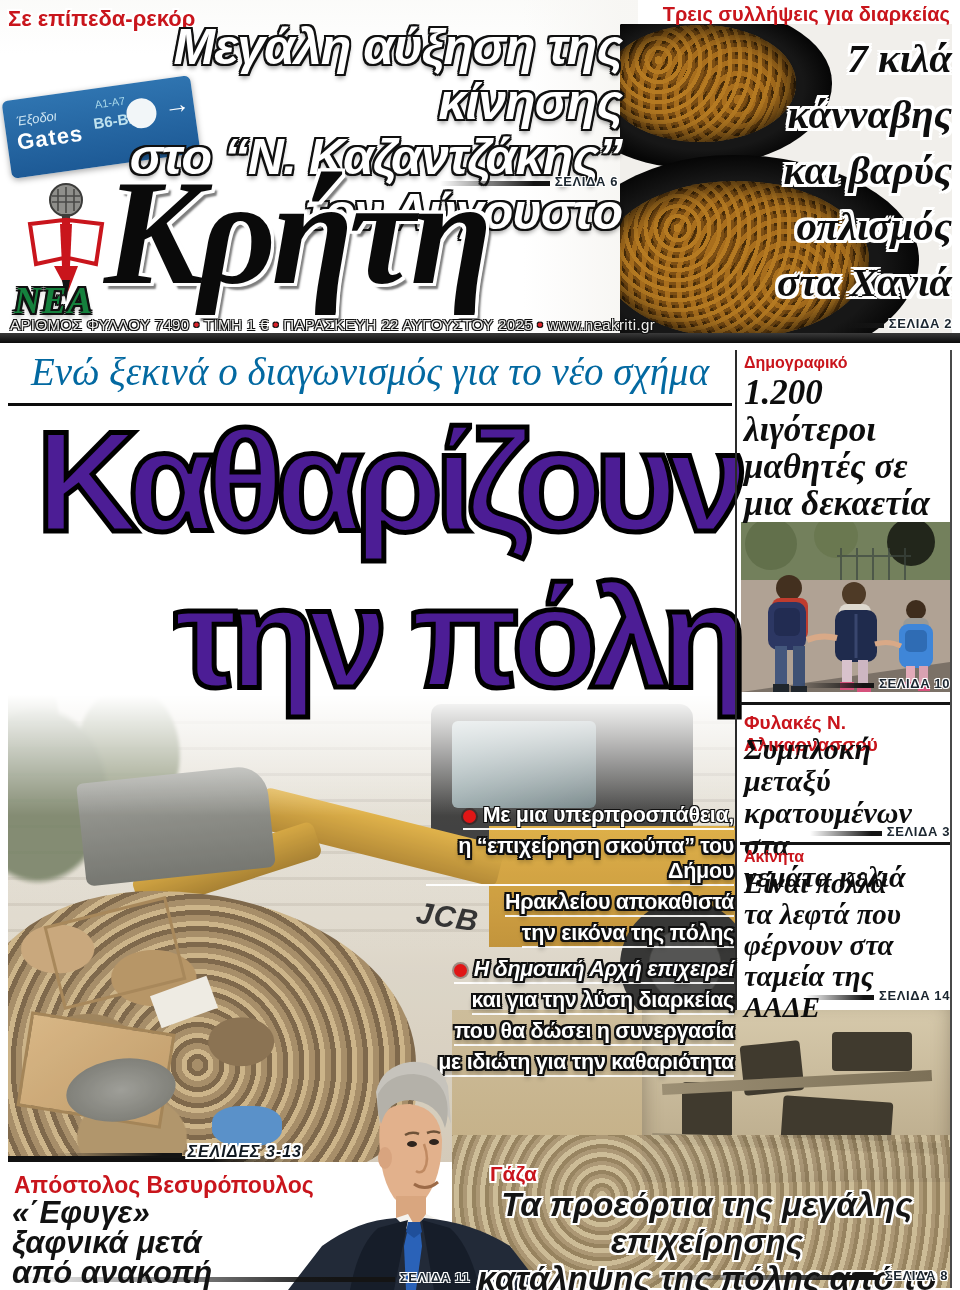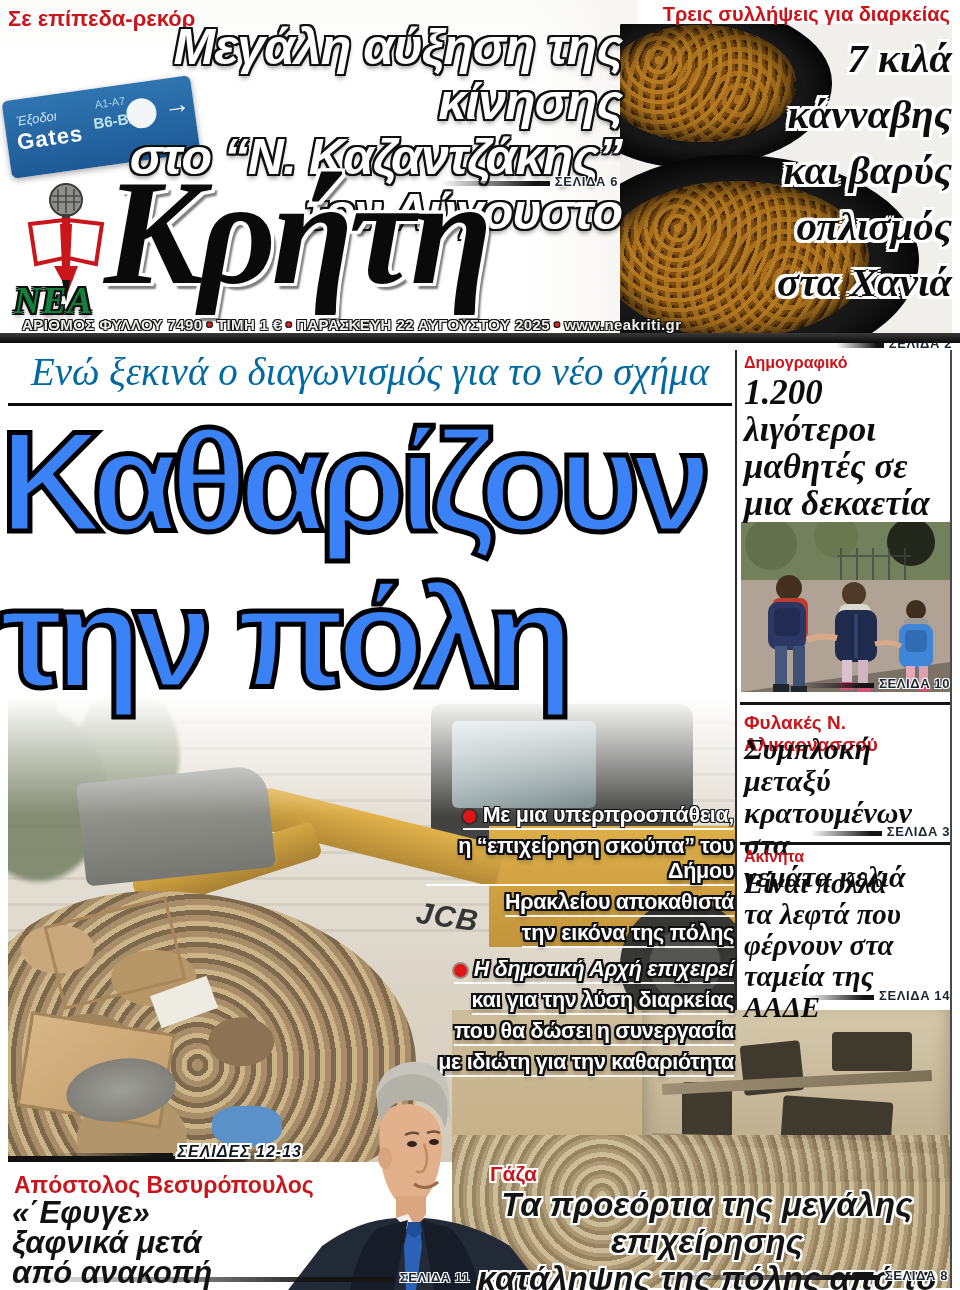--- a/index.html
+++ b/index.html
@@ -62,28 +62,28 @@
         repeating-radial-gradient(circle at 70% 64%,#a86e1d 0 5px,#6b420f 5px 9px,#3a2406 9px 12px);
        background-blend-mode:lighten;box-shadow:inset 0 0 26px #000;}
   .hdr-band{left:0;top:333px;width:960px;height:10px;background:linear-gradient(180deg,#3a3a3a,#0a0a0a);z-index:4;}
   
   .logo-nea{left:14px;top:279px;font-family:"Liberation Serif",serif;font-weight:700;font-style:italic;
             font-size:37px;color:#15803d;z-index:3;letter-spacing:1px;}
   .logo-kriti{left:104px;top:157px;font-family:"Liberation Serif",serif;font-weight:700;font-style:italic;
             font-size:150px;line-height:1;color:#0a0a0a;z-index:3;letter-spacing:-5px;
             text-shadow:-3px -3px 0 #fff,3px -3px 0 #fff,-3px 3px 0 #fff,3px 3px 0 #fff,
             0 -3px 0 #fff,0 3px 0 #fff,-3px 0 0 #fff,3px 0 0 #fff,5px 6px 2px rgba(20,20,20,.55);}
-  .infoline{left:22px;top:315px;z-index:5;font-size:15px;color:#eeeeec;letter-spacing:.4px;
-            font-weight:700;white-space:nowrap;}
+  .infoline{left:10px;top:315px;z-index:5;font-size:15px;color:#eeeeec;letter-spacing:.4px;
+            font-weight:400;white-space:nowrap;}
   .infoline .dot{color:#d8232a;font-size:17px;padding:0 4px;}
   
   .lead-kicker{left:8px;top:349px;width:724px;text-align:center;font-family:"Liberation Serif",serif;
       font-style:italic;font-weight:400;font-size:39px;color:#0369a1;border-bottom:3px solid #0c0c0c;
       padding-bottom:9px;z-index:2;}
-  .lead-headline{left:0;top:404px;width:740px;text-align:left;font-weight:700;color:#3b82f6;
+  .lead-headline{left:0;top:404px;width:740px;text-align:right;font-weight:700;color:#4c1d95;
       font-size:142px;line-height:1.1;letter-spacing:-8px;z-index:3;
       -webkit-text-stroke:5px #000;}
   
   .vline-left{left:735px;top:350px;width:2px;height:660px;background:#2a2a2a;z-index:4;}
   .vline-right{left:950px;top:350px;width:2px;height:938px;background:#4a4a4a;z-index:9;}
   .rc-kick{left:744px;width:206px;font-size:16px;z-index:3;}
   .rc-head{left:744px;width:206px;font-family:"Liberation Serif",serif;font-style:italic;font-weight:700;
            color:#0d0d0d;z-index:3;}
   .divider{left:740px;width:211px;height:3px;background:#141414;z-index:3;}
   .kids-photo{left:741px;top:522px;width:209px;height:170px;z-index:2;}
@@ -163,21 +163,21 @@
       linear-gradient(180deg,rgba(0,0,0,0),rgba(90,75,50,.25));
      opacity:.8;}
   .gz-kick{left:490px;top:1162px;font-size:21px;z-index:5;}
   .gz-head{left:462px;top:1186px;width:490px;text-align:center;font-size:33px;line-height:37px;
      color:#141414;z-index:7;}
   .gz-ref{left:640px;top:1268px;width:308px;z-index:7;}
   
   .pol{left:258px;top:1032px;width:306px;height:258px;z-index:6;}
   
   .ref9{left:440px;top:174px;width:178px;z-index:3;}
-  .ref2{left:836px;top:316px;width:116px;z-index:3;margin-top:20px;}
+  .ref2{left:836px;top:316px;width:116px;z-index:3;}
   .ref10{left:800px;top:676px;width:150px;z-index:4;}
   .ref3{left:810px;top:824px;width:140px;z-index:4;}
   .ref14{left:806px;top:988px;width:144px;z-index:4;}
   
   .tl-kick{left:8px;top:6px;font-size:22px;z-index:3;}
   .tl-head{left:120px;top:20px;width:502px;text-align:right;font-size:50px;line-height:55px;
      color:#fff;z-index:3;letter-spacing:-1px;}
   .tr-kick{left:620px;top:3px;width:330px;text-align:right;font-size:20px;z-index:3;}
   .tr-head{left:690px;top:30px;width:262px;text-align:right;font-size:41px;line-height:56px;z-index:3;}
 </style>
@@ -370,21 +370,21 @@
     <span class="ln out-dk">Ηρακλείου αποκαθιστά</span>
     <span class="ln out-dk">την εικόνα της πόλης</span>
     <span class="ln out-dk grp2"><span class="reddot"></span><span>Η δημοτική Αρχή επιχειρεί</span></span>
     <span class="ln out-dk">και για την λύση διαρκείας</span>
     <span class="ln out-dk">που θα δώσει η συνεργασία</span>
     <span class="ln out-dk">με ιδιώτη για την καθαριότητα</span>
   </div>
 
   <div class="abs pageref badge-pages">
     <span class="bar"></span>
-    <span class="lbl out-wt2" style="font-size:16px;font-style:italic;">ΣΕΛΙΔΕΣ 12-13</span>
+    <span class="lbl out-wt2" style="font-size:16px;font-style:italic;">ΣΕΛΙΔΕΣ 3-13</span>
   </div>
 
   <div class="abs gaza">
     <div class="gz-build"></div>
     <div class="gz-hole" style="right:8%;top:8%;width:16%;height:14%;"></div>
     <div class="gz-hole" style="right:30%;top:12%;width:12%;height:18%;transform:rotate(-6deg);"></div>
     <div class="gz-hole" style="right:12%;top:32%;width:22%;height:16%;transform:rotate(4deg);"></div>
     <div class="gz-hole" style="right:44%;top:26%;width:10%;height:22%;"></div>
     <div class="gz-slab" style="right:4%;top:24%;width:54%;height:4%;transform:rotate(-3deg);"></div>
     <div class="gz-slab" style="right:2%;top:46%;width:58%;height:4%;transform:rotate(2deg);"></div>

